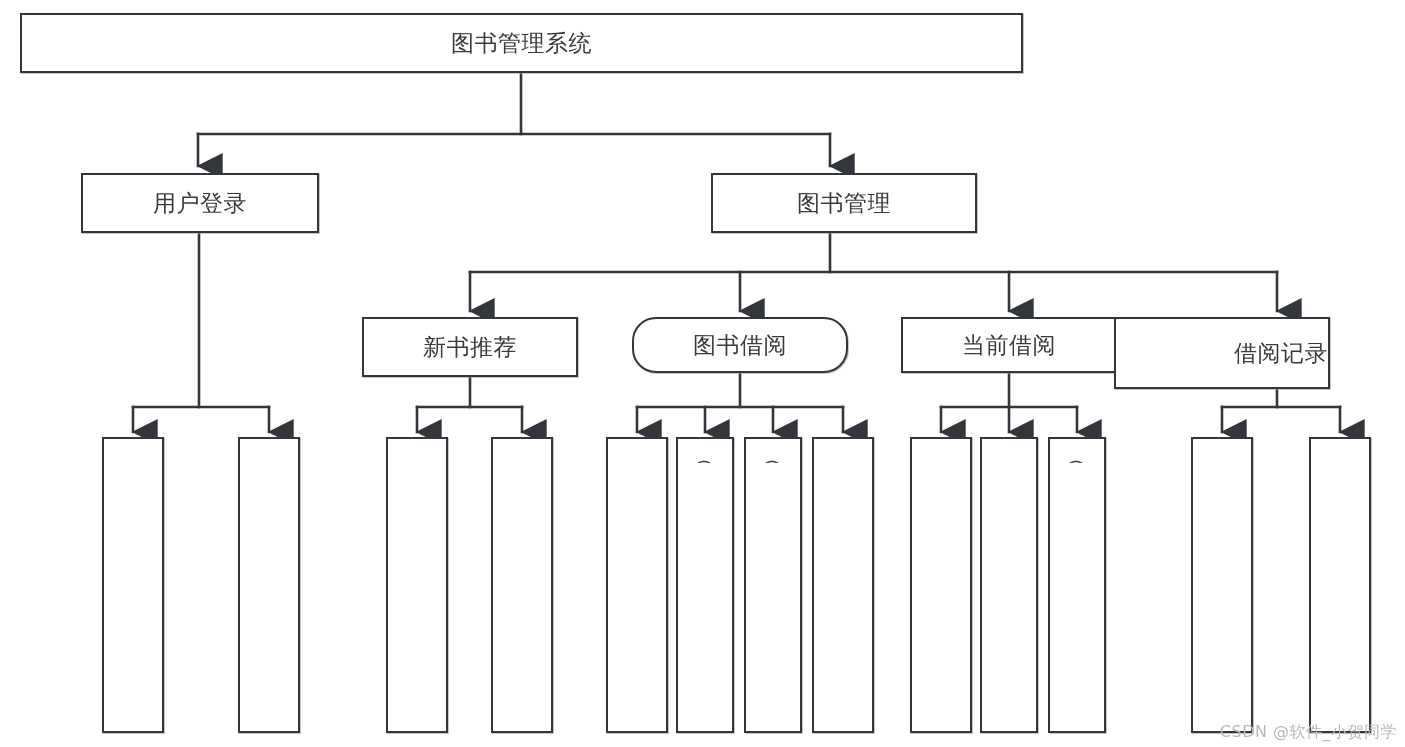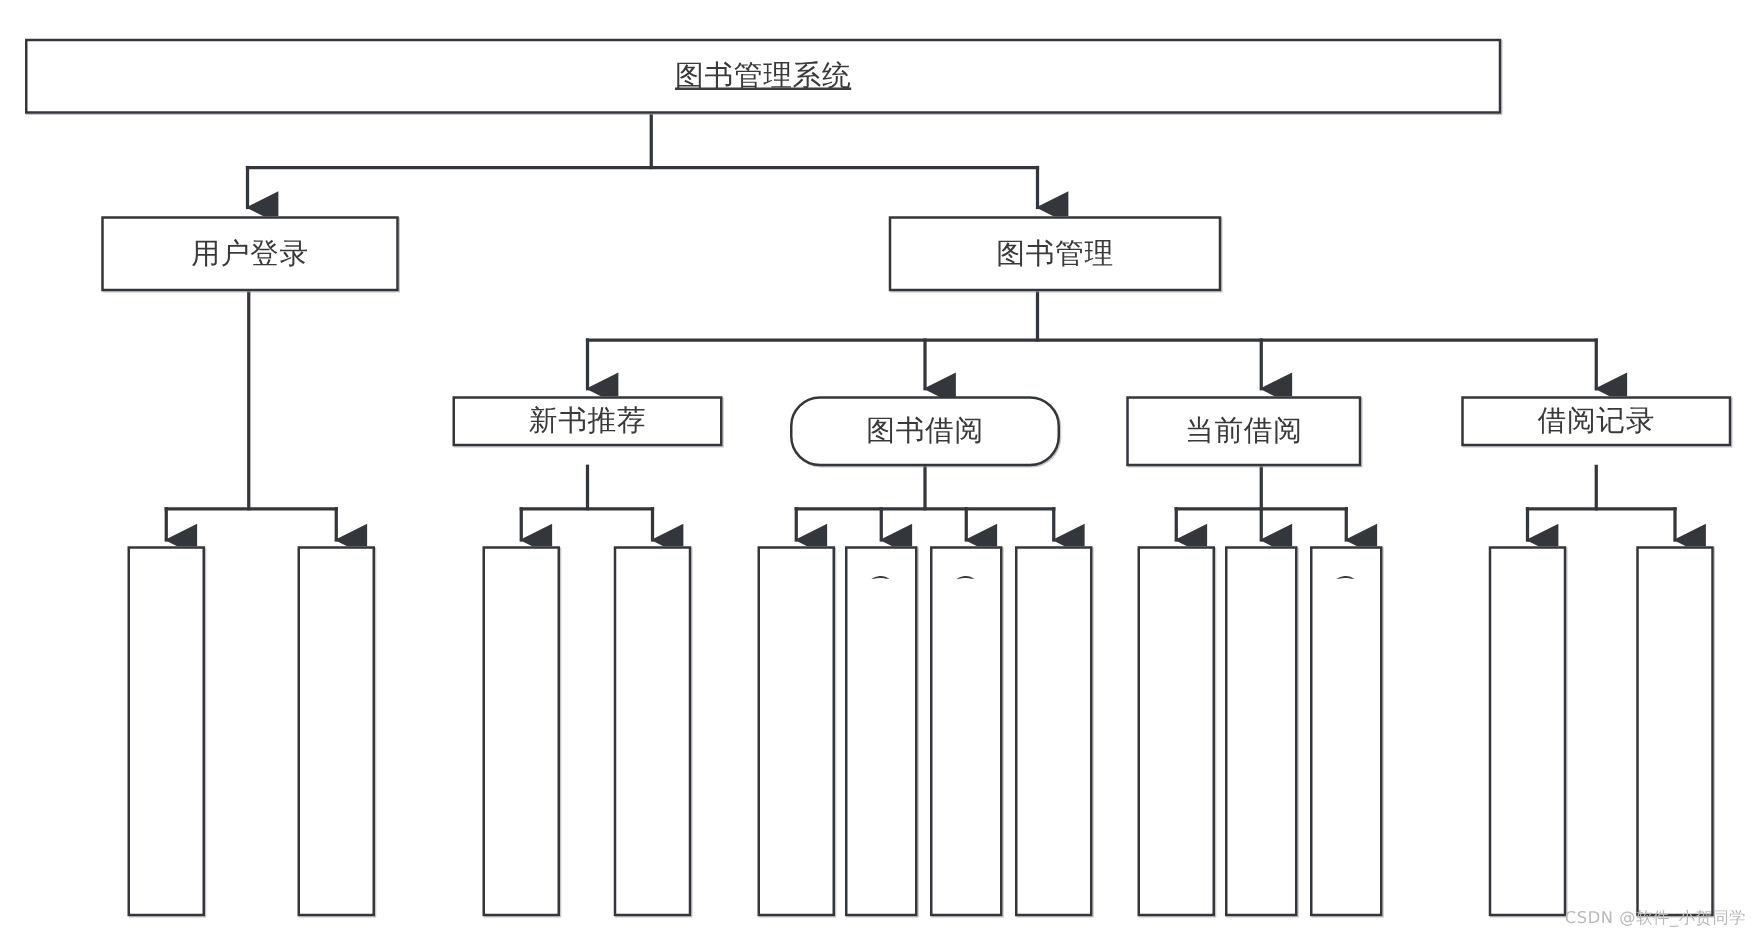--- a/index.html
+++ b/index.html
@@ -65,21 +65,21 @@
     max-height: 286px;
     overflow: hidden;
   }
   .node.v.tall .txt {
     max-height: 288px;
   }
   .watermark {
     position: absolute;
     right: 8px;
     bottom: 4px;
-    font-size: 13px;
+    font-size: 16px;
     color: #b9b9b9;
     white-space: nowrap;
     letter-spacing: 0.5px;
   }
 </style>
 </head>
 <body>
 
 <div id="canvas">
 
@@ -127,41 +127,41 @@
       <path d="M 1009 407 L 1009 432" marker-end="url(#arrow)"></path>
       <path d="M 1077 407 L 1077 432" marker-end="url(#arrow)"></path>
 
       <path d="M 1277 373 L 1277 407"></path>
       <path d="M 1222 407 L 1340 407"></path>
       <path d="M 1222 407 L 1222 432" marker-end="url(#arrow)"></path>
       <path d="M 1340 407 L 1340 432" marker-end="url(#arrow)"></path>
     </g>
   </svg>
 
-  <div class="node h root" style="left:20px; top:31px; width:1181px; height:60px;text-decoration:underline;">
+  <div class="node h root" style="left:20px; top:13px; width:1003px; height:60px;">
     <span class="txt">图书管理系统</span>
   </div>
 
   <div class="node h" style="left:81px; top:173px; width:238px; height:60px;">
     <span class="txt">用户登录</span>
   </div>
   <div class="node h" style="left:711px; top:173px; width:266px; height:60px;">
     <span class="txt">图书管理</span>
   </div>
 
-  <div class="node h" style="left:362px; top:317px; width:216px; height:40px;">
+  <div class="node h" style="left:362px; top:317px; width:216px; height:60px;">
     <span class="txt">新书推荐</span>
   </div>
   <div class="node h" style="left:632px; top:317px; width:216px; height:56px;border-radius:24px;">
     <span class="txt">图书借阅</span>
   </div>
-  <div class="node h" style="left:901px; top:317px; width:188px; height:56px;">
+  <div class="node h" style="left:901px; top:317px; width:216px; height:56px;">
     <span class="txt">当前借阅</span>
   </div>
-  <div class="node h" style="left:1169px; top:317px; width:216px; height:40px;">
+  <div class="node h" style="left:1114px; top:317px; width:216px; height:72px;justify-content:flex-end;">
     <span class="txt">借阅记录</span>
   </div>
 
   <div class="node v" style="left:102px; top:437px; width:62px; height:296px;">
     <span class="txt">用户登录</span>
   </div>
   <div class="node v" style="left:238px; top:437px; width:62px; height:296px;">
     <span class="txt">注销登录</span>
   </div>
 

